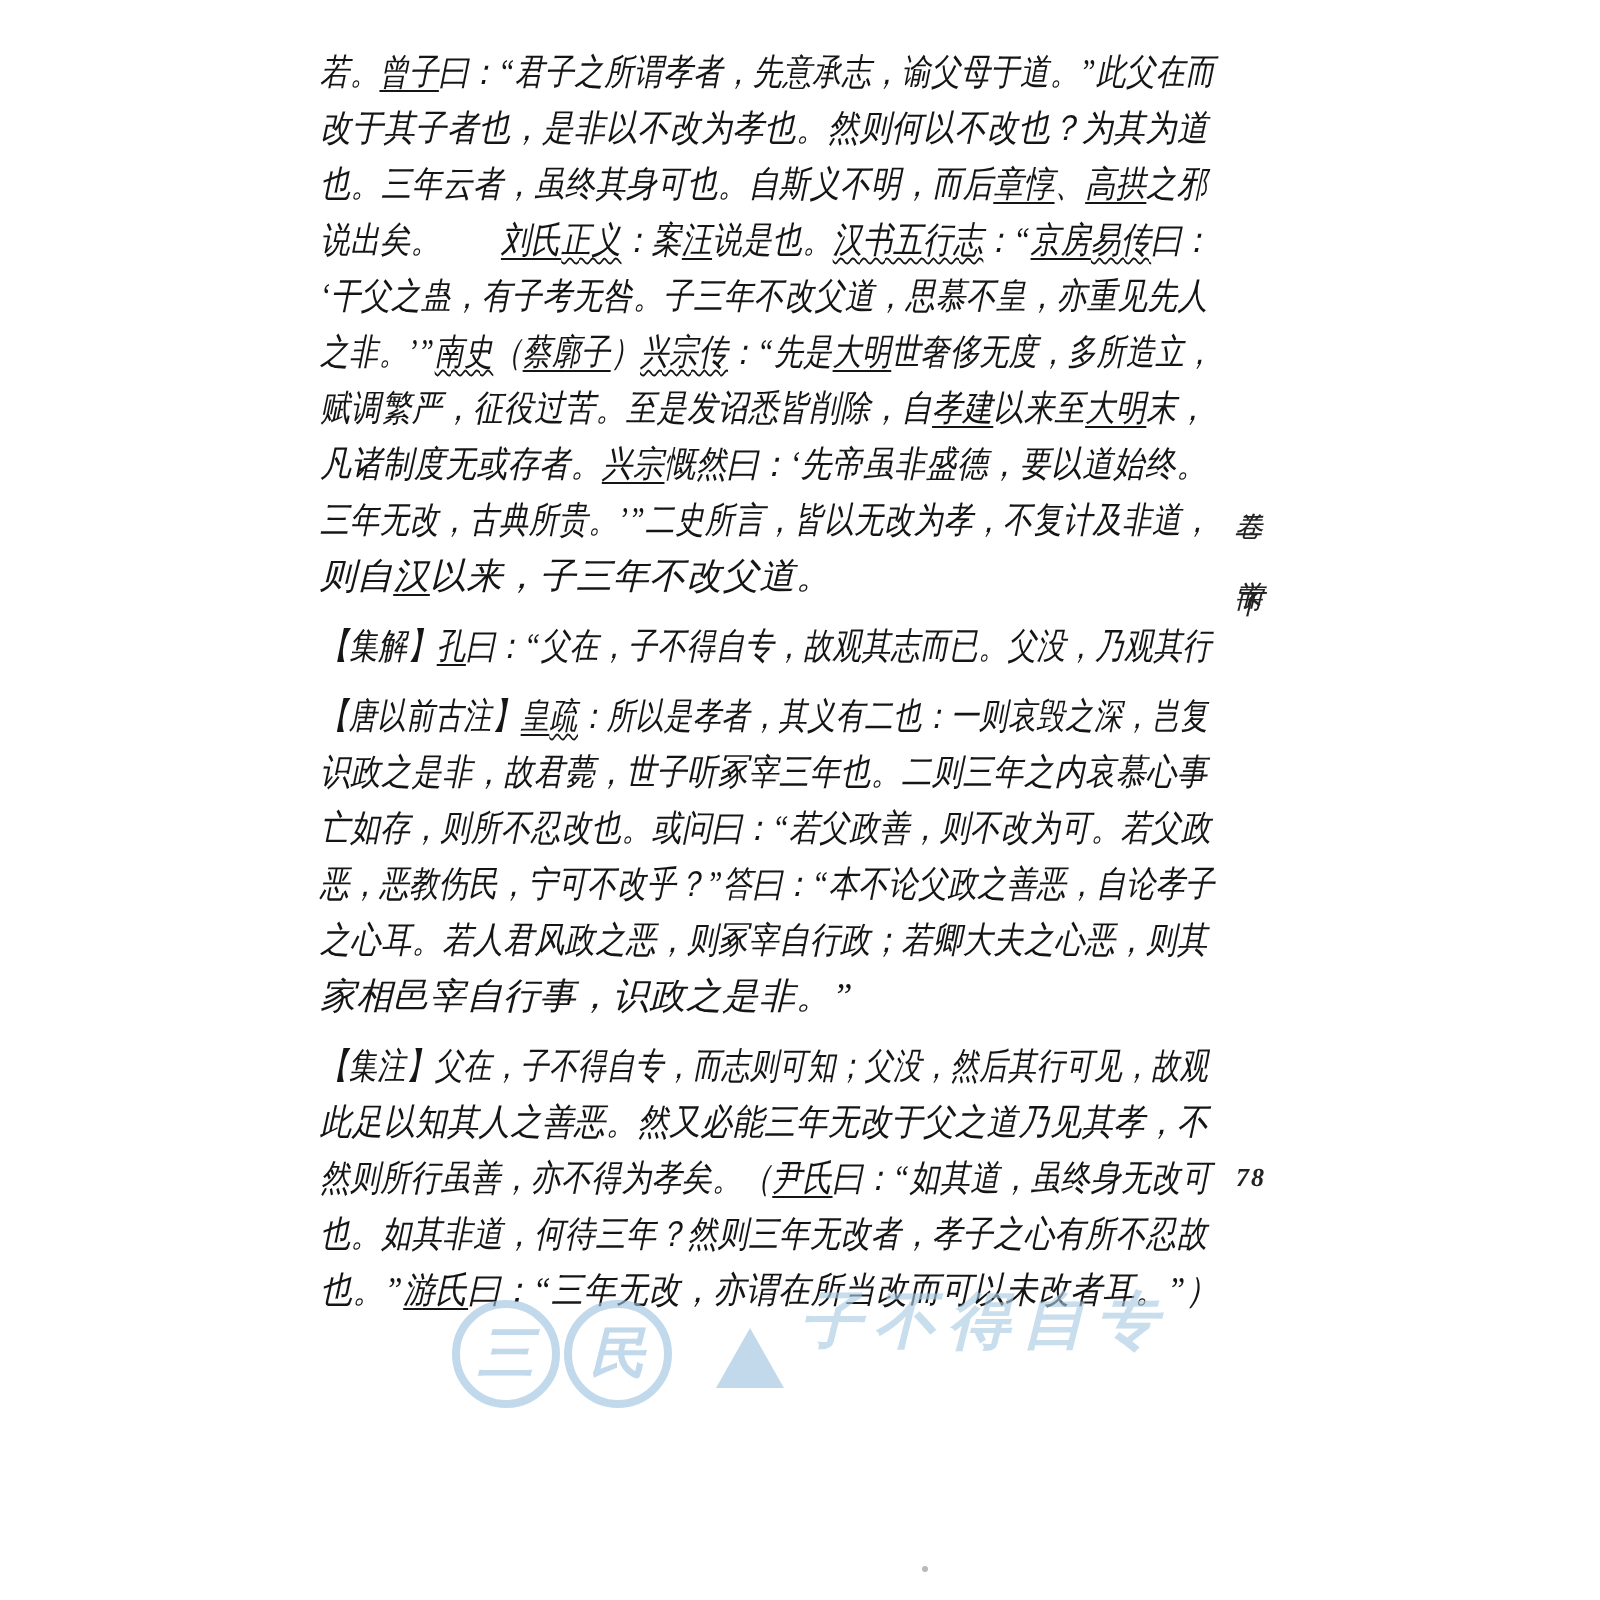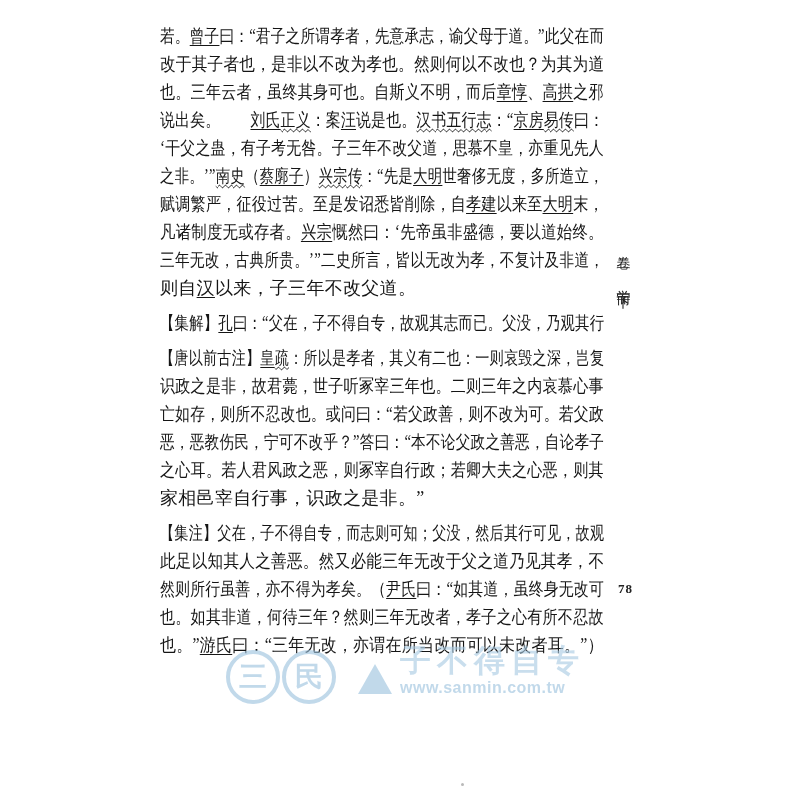--- a/index.html
+++ b/index.html
@@ -1,21 +1,21 @@
 <!DOCTYPE html>
 <html><head>
 <meta charset="utf-8">
 <style>
   html,body{margin:0;padding:0;}
   body{
     width:800px;height:800px;position:relative;overflow:hidden;
     background:#ffffff;
     font-family:"Liberation Serif","DejaVu Serif",serif;
   }
-  .page{position:absolute;inset:0;background:#ffffff;}
+  .page{position:absolute;inset:0;background:#ffffff;font-style:italic;}
   
   .text-block{
     position:absolute;left:160px;top:22px;width:444px;
     color:#151515;font-size:18px;letter-spacing:0.3px;
   }
   .paragraph{margin:0 0 7px 0;}
   .line{
     height:28px;line-height:28px;white-space:nowrap;
     transform-origin:left center;
   }
@@ -112,17 +112,16 @@
 
   <div class="watermark">
     <div class="wm-circle c1">
         <span>三</span>
       </div>
     <div class="wm-circle c2">
         <span>民</span>
       </div>
     <div class="wm-sail"></div>
     <div class="wm-title">子不得自专</div>
-    <div class="wm-url">www.sanmin.com.tw</div>
   </div>
 
   <div class="scan-speck"></div>
 </div>
 
 </body></html>

